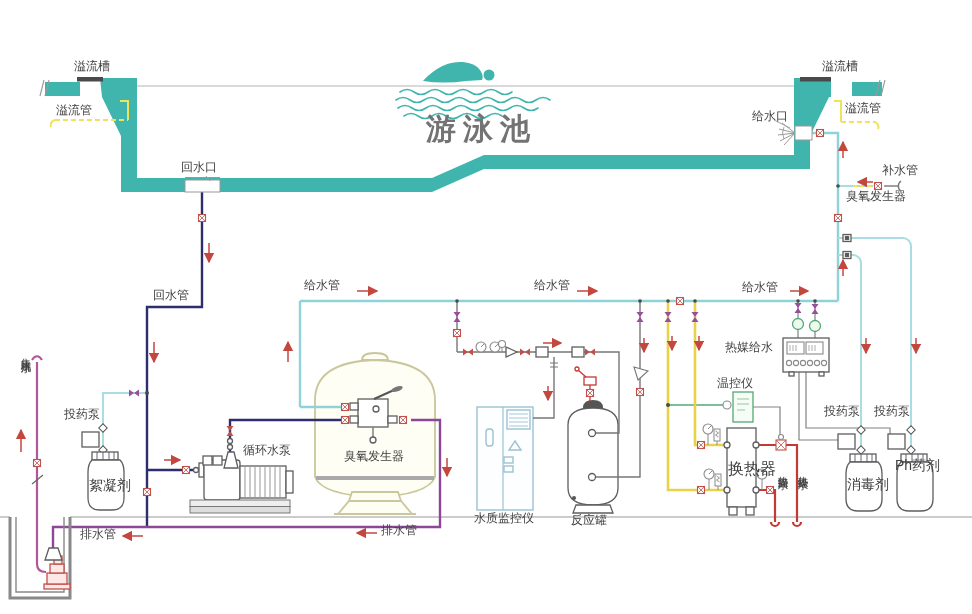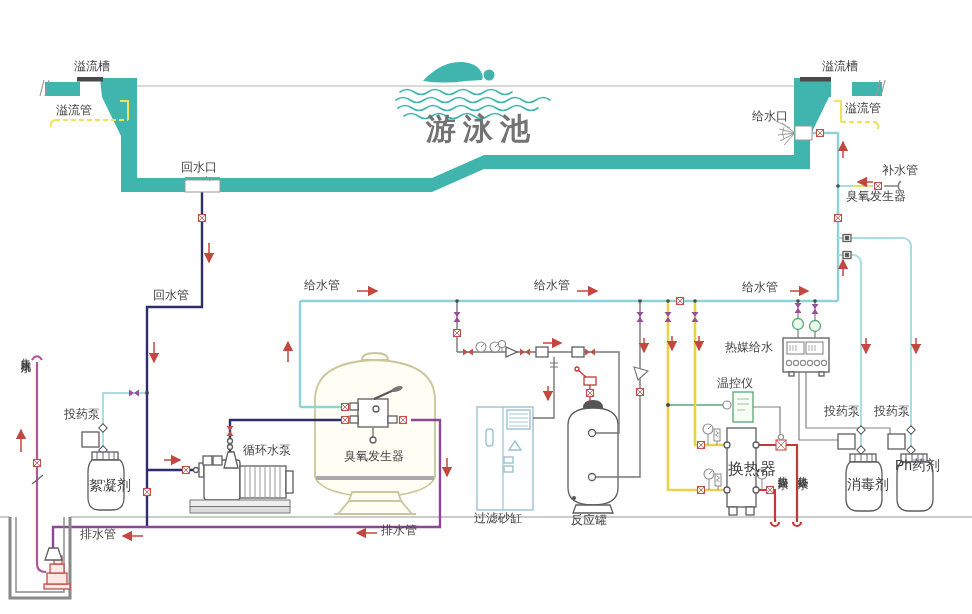--- a/index.html
+++ b/index.html
@@ -422,21 +422,21 @@
 <span class="lbl" style="left:304px;top:279px">给水管</span>
 <span class="lbl" style="left:534px;top:279px">给水管</span>
 <span class="lbl" style="left:742px;top:281px">给水管</span>
 <span class="lbl v" style="left:20px;top:350px">集水坑排水</span>
 <span class="lbl" style="left:64px;top:408px">投药泵</span>
 <span class="lbl sm" style="left:89px;top:478px">絮凝剂</span>
 <span class="lbl" style="left:243px;top:444px">循环水泵</span>
 <span class="lbl" style="left:344px;top:450px">臭氧发生器</span>
 <span class="lbl" style="left:80px;top:528px">排水管</span>
 <span class="lbl" style="left:381px;top:524px">排水管</span>
-<span class="lbl" style="left:474px;top:512px">过滤砂缸</span>
+<span class="lbl" style="left:474px;top:512px">水质监控仪</span>
 <span class="lbl" style="left:571px;top:514px">反应罐</span>
 <span class="lbl" style="left:725px;top:341px">热媒给水</span>
 <span class="lbl" style="left:717px;top:377px">温控仪</span>
 <span class="lbl" style="left:728px;top:460px;font-size:16px">换热器</span>
 <span class="lbl v" style="left:777px;top:468px">热媒回水</span>
 <span class="lbl v" style="left:797px;top:468px">热媒给水</span>
 <span class="lbl" style="left:824px;top:405px">投药泵</span>
 <span class="lbl" style="left:874px;top:405px">投药泵</span>
 <span class="lbl sm" style="left:847px;top:477px">消毒剂</span>
 <span class="lbl sm" style="left:895px;top:458px">Ph药剂</span>

